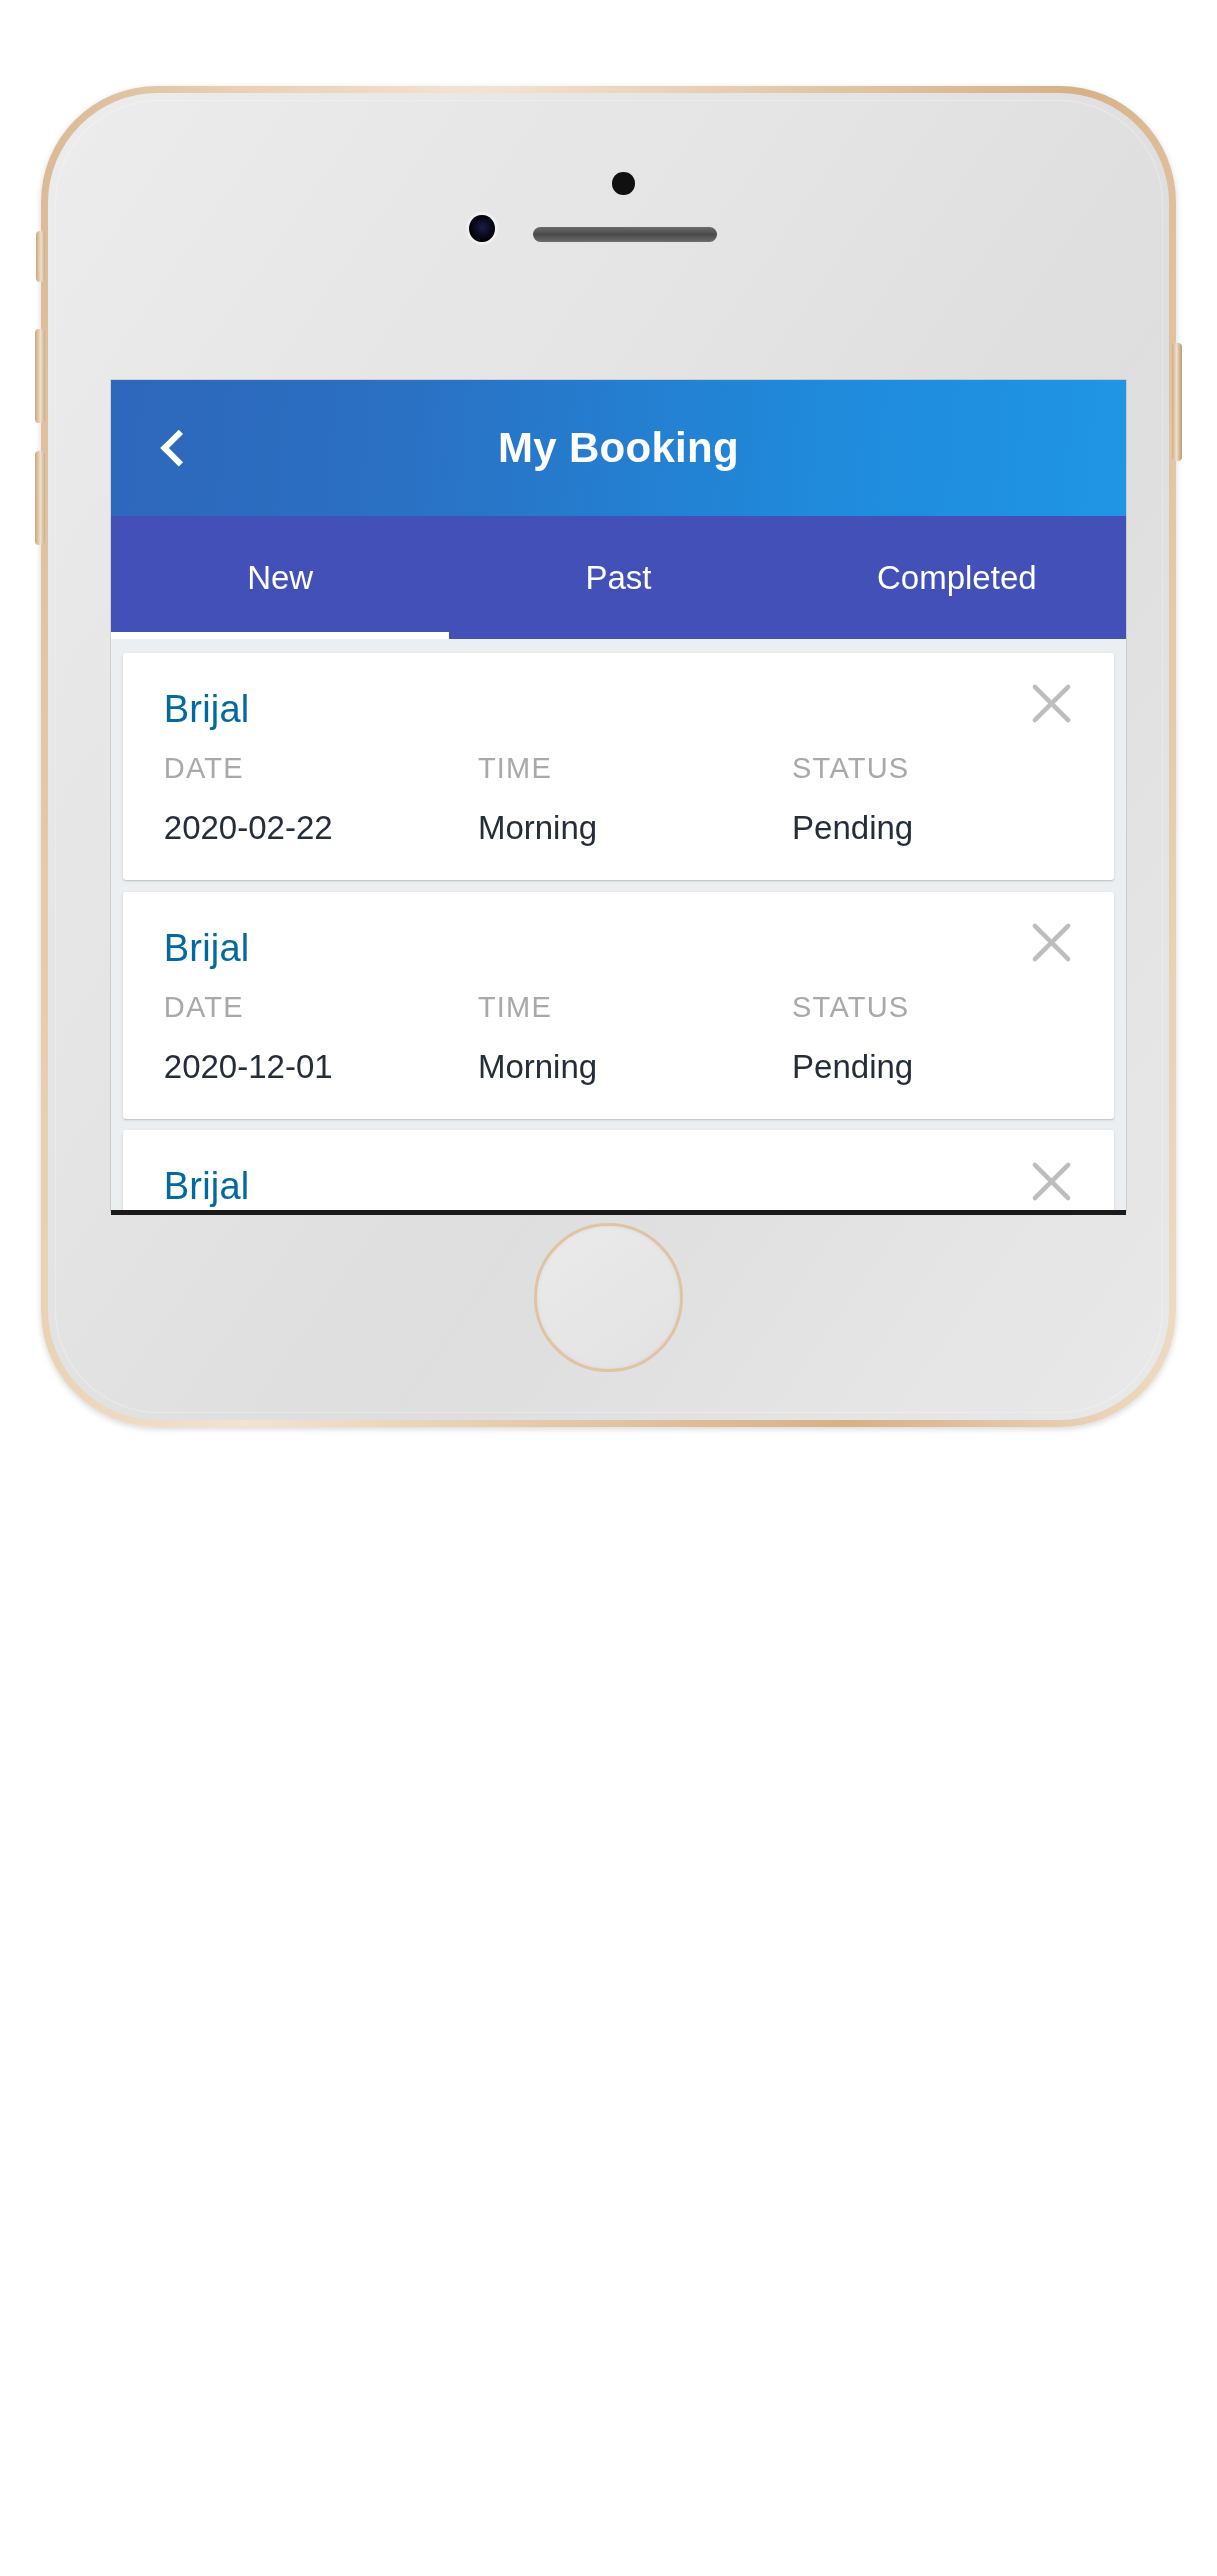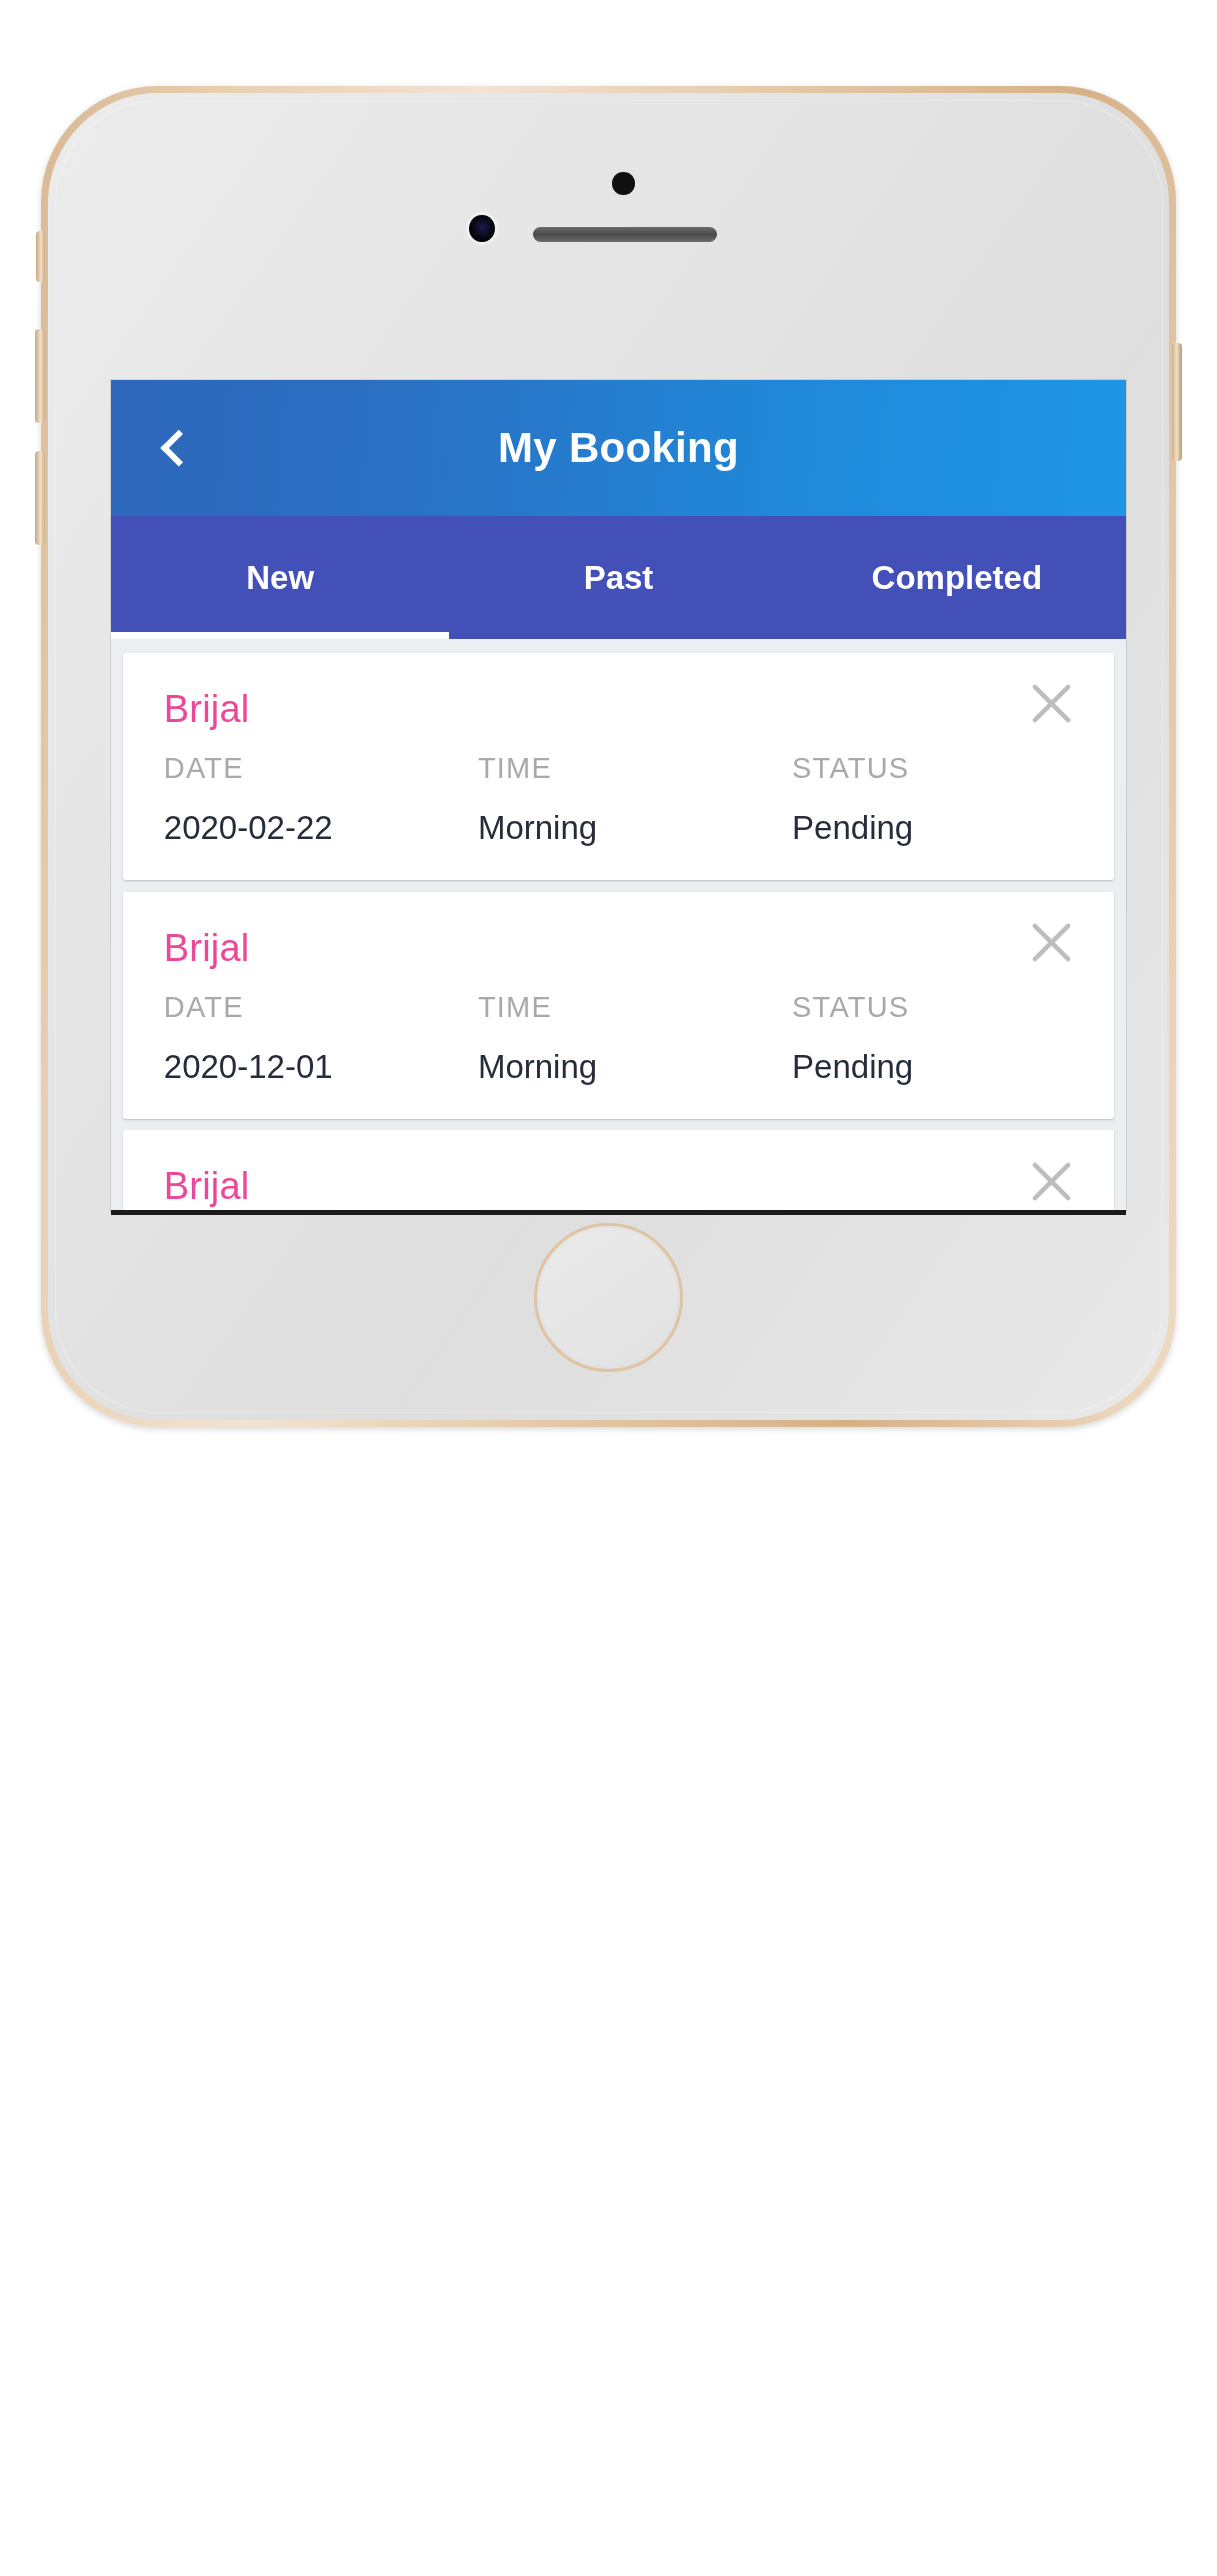--- a/index.html
+++ b/index.html
@@ -139,21 +139,20 @@
     font-size: 42px;
     font-weight: bold;
     letter-spacing: 0.3px;
   }
 
   
   .tabbar {
     display: flex;
     height: 123px;
     background: #4250b8;
-    font-weight: bold;
   }
   .tab {
     flex: 1;
     position: relative;
     display: flex;
     align-items: center;
     justify-content: center;
     color: #ffffff;
     font-size: 33px;
     cursor: pointer;
@@ -177,21 +176,21 @@
   .card {
     position: relative;
     margin: 11.8px 11.8px 0 11.8px;
     background: #ffffff;
     border-radius: 2.9px;
     padding: 35px 41px 33px 41px;
     box-shadow: 0 1px 2.9px rgba(0,0,0,0.14), 0 1px 1px rgba(0,0,0,0.08);
   }
   .card:first-child { margin-top: 13.7px; }
   .card-name {
-    color: #ec4899;
+    color: #0369a1;
     font-size: 38px;
     margin-bottom: 21.6px;
     letter-spacing: 0.2px;
   }
   .card-close {
     position: absolute;
     right: 37px; top: 25.5px;
     width: 51px; height: 51px;
     cursor: pointer;
   }

